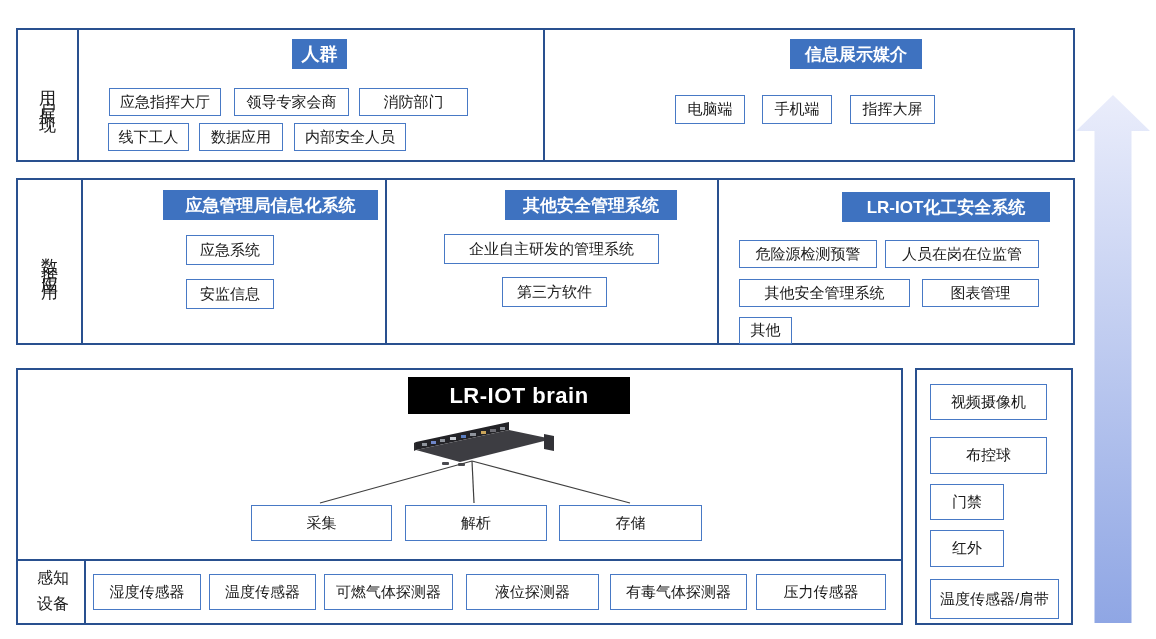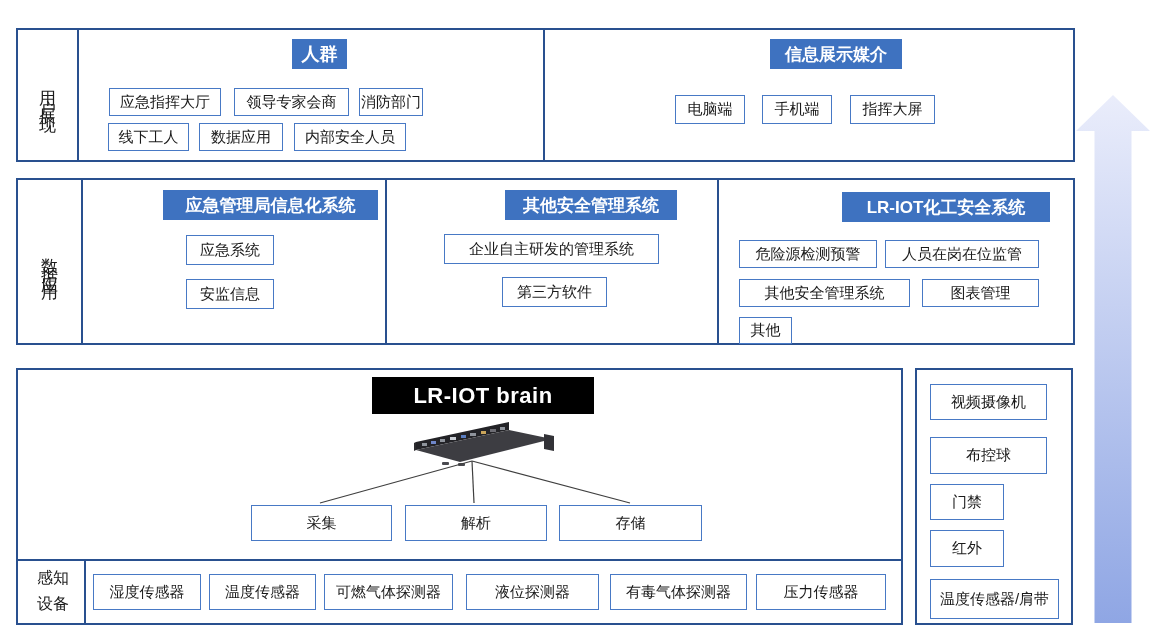--- a/index.html
+++ b/index.html
@@ -18,47 +18,47 @@
   }
   .item{
     position:absolute;background:#ffffff;border:1.5px solid #4879C5;box-sizing:border-box;
     display:flex;align-items:center;justify-content:center;font-size:15px;white-space:nowrap;
   }
   .vlabelzone{position:absolute;display:flex;align-items:center;justify-content:center;}
   .vtext{writing-mode:vertical-rl;text-orientation:upright;font-size:17px;letter-spacing:9px;line-height:1;}
   .wraplabel{width:36px;text-align:right;word-break:break-all;font-size:16px;line-height:1.6;}
   .brainbox{
     position:absolute;background:#000000;color:#ffffff;font-weight:bold;font-size:22px;
-    display:flex;align-items:center;justify-content:center;letter-spacing:0.5px;
+    display:flex;align-items:center;justify-content:center;letter-spacing:0.5px;margin-left:36px;
   }
   .overlay{position:absolute;left:0;top:0;pointer-events:none;}
 </style>
 </head>
 <body>
 
 <div class="canvas">
 
   <div class="sec" style="left:16px;top:28px;width:1059px;height:134px">
     <div class="vdiv" style="left:59px;top:0;height:130px"></div>
     <div class="vdiv" style="left:525px;top:0;height:130px"></div>
 
     <div class="vlabelzone" style="left:0;top:0;width:59px;height:130px">
       <div class="vtext">用户展现</div>
     </div>
 
     <div class="hdr" style="left:234px;top:9px;width:55px;height:30px;font-size:18px">人群</div>
 
     <div class="item" style="left:91px;top:58px;width:112px;height:28px">应急指挥大厅</div>
     <div class="item" style="left:216px;top:58px;width:115px;height:28px">领导专家会商</div>
-    <div class="item" style="left:341px;top:58px;width:64px;height:28px">消防部门</div>
+    <div class="item" style="left:341px;top:58px;width:109px;height:28px">消防部门</div>
     <div class="item" style="left:90px;top:93px;width:81px;height:28px">线下工人</div>
     <div class="item" style="left:181px;top:93px;width:84px;height:28px">数据应用</div>
     <div class="item" style="left:276px;top:93px;width:112px;height:28px">内部安全人员</div>
 
-    <div class="hdr" style="left:712px;top:9px;width:132px;height:30px">信息展示媒介</div>
+    <div class="hdr" style="left:732px;top:9px;width:132px;height:30px">信息展示媒介</div>
 
     <div class="item" style="left:657px;top:65px;width:70px;height:29px">电脑端</div>
     <div class="item" style="left:744px;top:65px;width:70px;height:29px">手机端</div>
     <div class="item" style="left:832px;top:65px;width:85px;height:29px">指挥大屏</div>
   </div>
 
   <div class="sec" style="left:16px;top:178px;width:1059px;height:167px">
     <div class="vdiv" style="left:63px;top:0;height:163px"></div>
     <div class="vdiv" style="left:367px;top:0;height:163px"></div>
     <div class="vdiv" style="left:699px;top:0;height:163px"></div>

